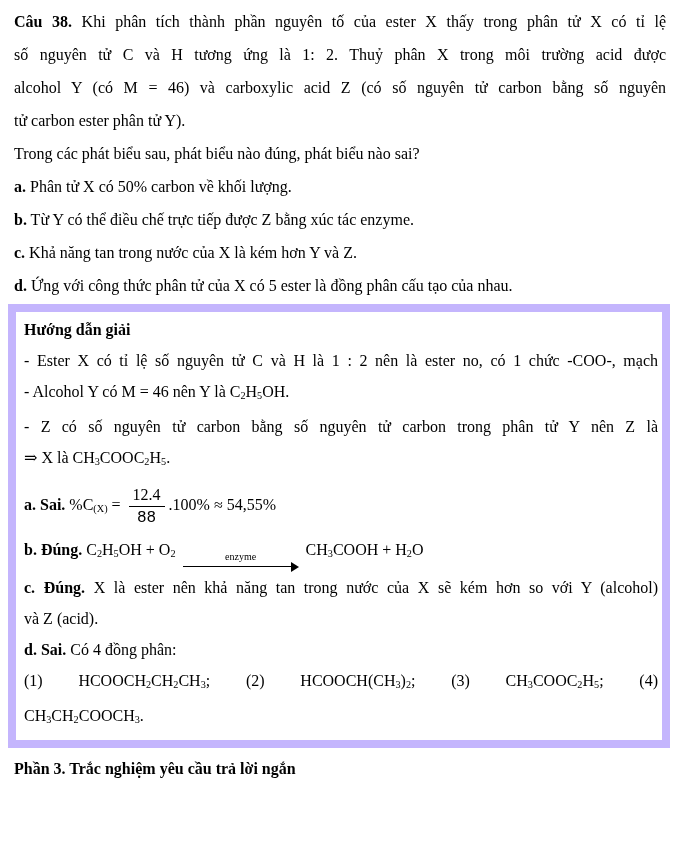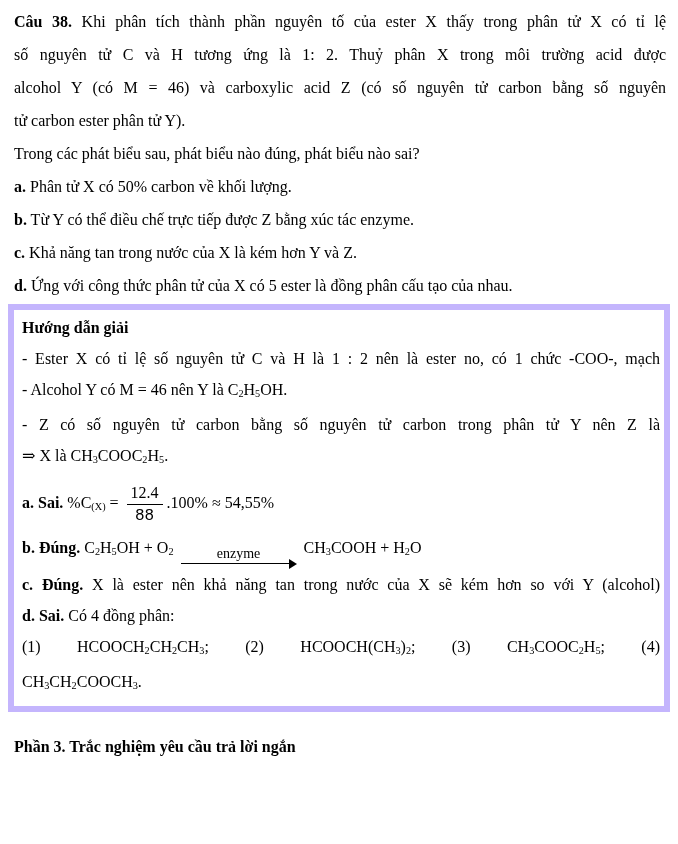--- a/index.html
+++ b/index.html
@@ -12,32 +12,32 @@
   .sec { }
   .line {
     line-height:33px; white-space:nowrap;
   }
   .box .line { line-height:31px; }
   .line.j { text-align:justify; text-align-last:justify; }
   .line.fl { padding:7px 0 6px 0; }
   .b { font-weight:bold; }
   .sb { font-size:0.64em; vertical-align:-0.22em; }
   .box {
-    border:6px solid #c4b5fd;
-    margin:2px -4px 18px -6px;
+    border:8px solid #c4b5fd;
+    margin:2px -4px 4px -6px;
     padding:2px 4px 5px 8px;
   }
   .frac {
     display:inline-block; vertical-align:middle; text-align:center;
     padding:0 2px; margin:0 2px;
   }
   .frac .num { display:block; border-bottom:1px solid #000; padding:0 4px 1px 4px; line-height:20px; }
   .frac .den { display:block; padding-top:1px; line-height:20px;font-family:Liberation Mono, monospace; }
   .rxn { display:inline-block; vertical-align:-5px; text-align:center; margin:0 7px; }
-  .rxn .rl { display:block; font-size:14px; line-height:11px; }
+  .rxn .rl { display:block; font-size:10px; line-height:11px; }
   .rxn .sh { display:block; position:relative; width:116px; height:10px; }
   .rxn .sh::before {
     content:""; position:absolute; left:0; right:7px; top:4px; height:1.3px; background:#000;
   }
   .rxn .sh::after {
     content:""; position:absolute; right:0; top:0;
     border:5px solid transparent; border-right:none; border-left:8px solid #000;
   }
 </style>
 </head>
@@ -57,20 +57,21 @@
     </div>
     <div class="box">
       <div class="line"><span class="b ">Hướng dẫn giải</span></div>
       <div class="line j"><span>- Ester X có tỉ lệ số nguyên tử C và H là 1 : 2 nên là ester no, có 1 chức -COO-, mạch</span></div>
       <div class="line"><span>- Alcohol Y có M = 46 nên Y là C</span><span class="sb">2</span><span>H</span><span class="sb">5</span><span>OH.</span></div>
       <div class="line j"><span>- Z có số nguyên tử carbon bằng số nguyên tử carbon trong phân tử Y nên Z là</span></div>
       <div class="line"><span>⇒ X là CH</span><span class="sb">3</span><span>COOC</span><span class="sb">2</span><span>H</span><span class="sb">5</span><span>.</span></div>
       <div class="line fl"><span class="b ">a. Sai. </span><span>%C</span><span class="sb">(X)</span><span> = </span><span class="frac"><span class="num">12.4</span><span class="den">88</span></span><span>.100% ≈ 54,55%</span></div>
       <div class="line"><span class="b ">b. Đúng. </span><span>C</span><span class="sb">2</span><span>H</span><span class="sb">5</span><span>OH + O</span><span class="sb">2</span><span class="rxn"><span class="rl">enzyme</span><span class="sh"></span></span><span>CH</span><span class="sb">3</span><span>COOH + H</span><span class="sb">2</span><span>O</span></div>
       <div class="line j"><span class="b ">c. Đúng. </span><span>X là ester nên khả năng tan trong nước của X sẽ kém hơn so với Y (alcohol)</span></div>
+      <div class="line"><span>và Z (acid).</span></div>
       <div class="line"><span class="b ">d. Sai. </span><span>Có 4 đồng phân:</span></div>
       <div class="line j"><span>(1) HCOOCH</span><span class="sb">2</span><span>CH</span><span class="sb">2</span><span>CH</span><span class="sb">3</span><span>; (2) HCOOCH(CH</span><span class="sb">3</span><span>)</span><span class="sb">2</span><span>; (3) CH</span><span class="sb">3</span><span>COOC</span><span class="sb">2</span><span>H</span><span class="sb">5</span><span>; (4)</span></div>
       <div class="line"><span>CH</span><span class="sb">3</span><span>CH</span><span class="sb">2</span><span>COOCH</span><span class="sb">3</span><span>.</span></div>
     </div>
     <div class="sec">
       <div class="line"><span class="b ">Phần 3. Trắc nghiệm yêu cầu trả lời ngắn</span></div>
       <div class="line"></div>
     </div>
   </div>
 

